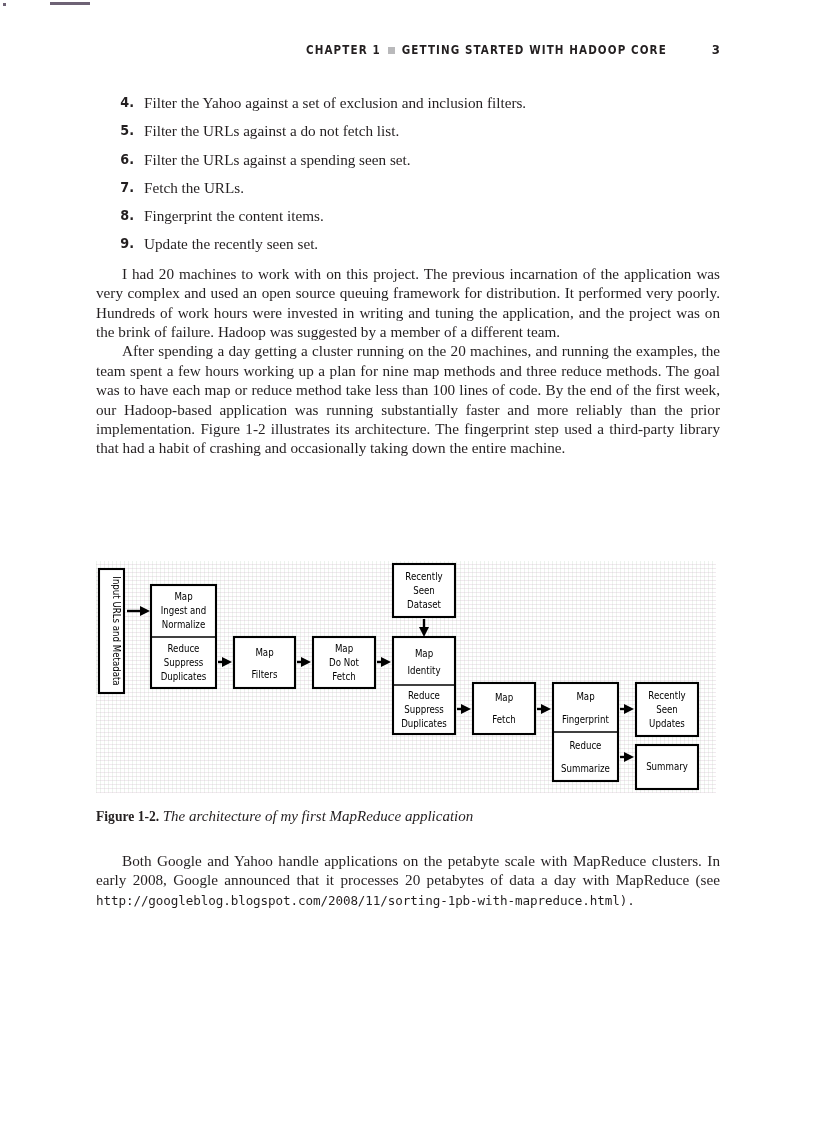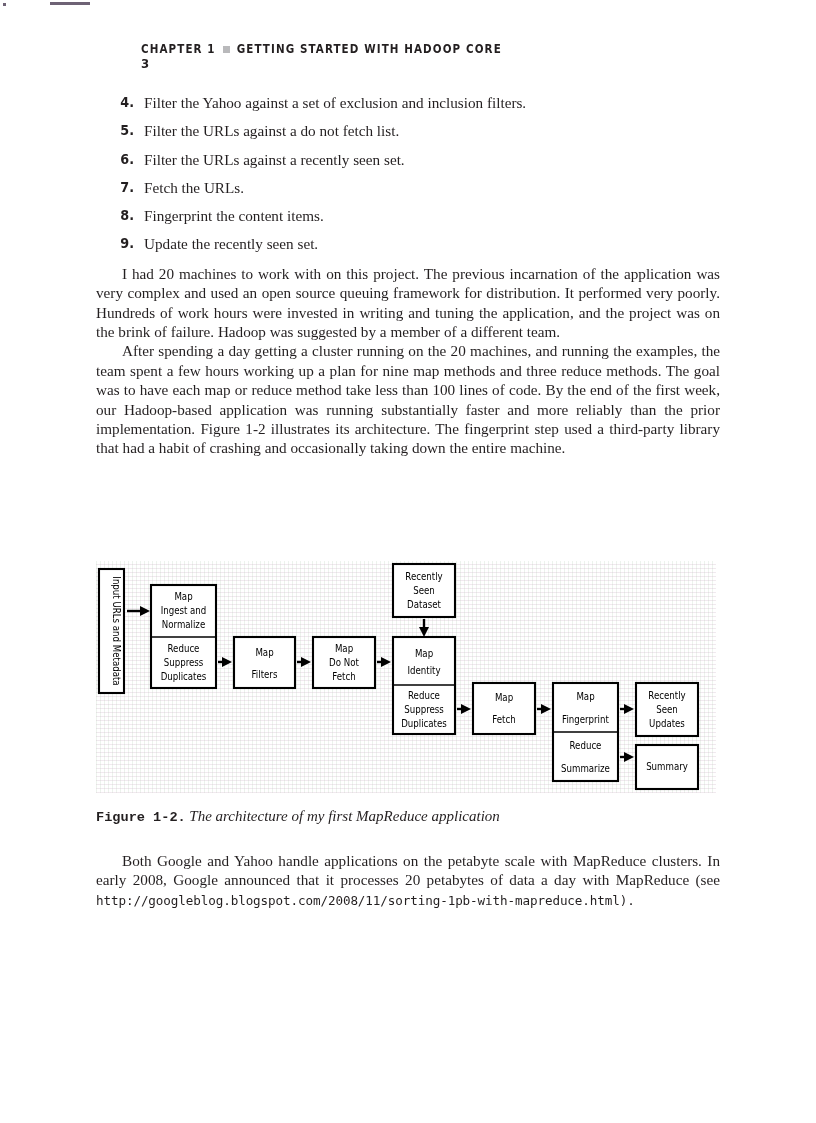--- a/index.html
+++ b/index.html
@@ -37,21 +37,20 @@
   
   #page-header {
     position: absolute;
     left: 96px;
     top: 42px;
     width: 624px;
     display: flex;
     justify-content: flex-end;
     align-items: baseline;
     font-family: "DejaVu Sans Condensed", "Liberation Sans Narrow", "Liberation Sans", sans-serif;
-    flex-direction: column;
   }
   #header-title {
     font-size: 11.5px;
     font-weight: bold;
     letter-spacing: 1.1px;
     color: #231f20;
     white-space: nowrap;
   }
   .hdr-sq {
     display: inline-block;
@@ -161,21 +160,21 @@
   
   #figure-caption {
     position: absolute;
     left: 96px;
     top: 808px;
     width: 624px;
     font-size: 14.3px;
     line-height: 17px;
   }
   #caption-label {
-    font-family: Liberation Mono, monospace;
+    font-family: Liberation Serif, serif;
     font-weight: bold;
     font-size: 13.6px;
   }
   #caption-text {
     font-style: italic;
     font-size: 15px;
   }
 
   
   #bottom-paras {
@@ -209,21 +208,21 @@
     <li class="step-item">
       <span class="step-num">4.</span>
       <span class="step-text">Filter the Yahoo against a set of exclusion and inclusion filters.</span>
     </li>
     <li class="step-item">
       <span class="step-num">5.</span>
       <span class="step-text">Filter the URLs against a do not fetch list.</span>
     </li>
     <li class="step-item">
       <span class="step-num">6.</span>
-      <span class="step-text">Filter the URLs against a recently seen set.</span>
+      <span class="step-text">Filter the URLs against a spending seen set.</span>
     </li>
     <li class="step-item">
       <span class="step-num">7.</span>
       <span class="step-text">Fetch the URLs.</span>
     </li>
     <li class="step-item">
       <span class="step-num">8.</span>
       <span class="step-text">Fingerprint the content items.</span>
     </li>
     <li class="step-item">

